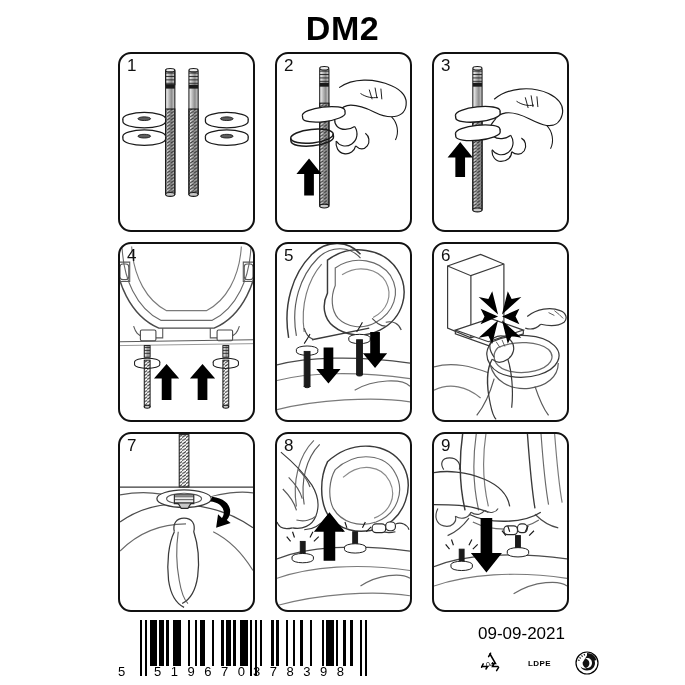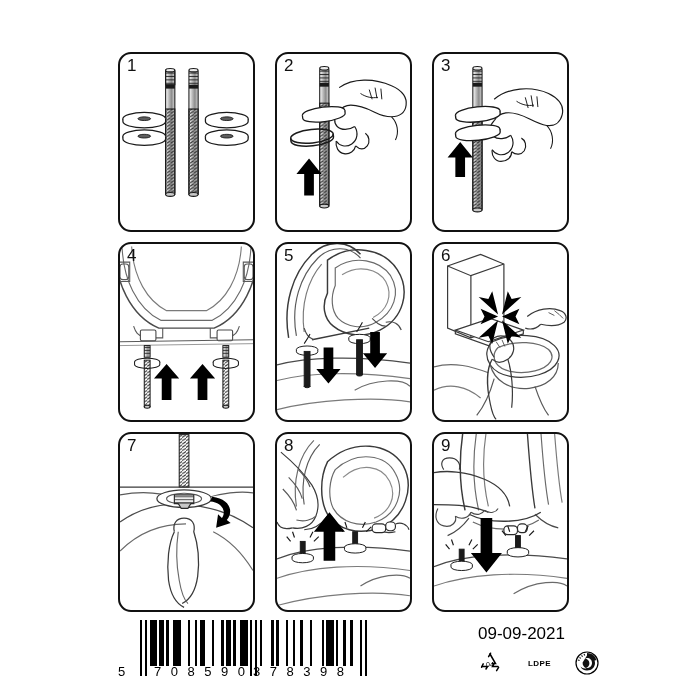--- a/index.html
+++ b/index.html
@@ -132,20 +132,21 @@
     letter-spacing: 0.4px;
     color: #000;
     font-weight: 700;
   }
 </style>
 </head>
 <body>
 
 <div id="sheet">
 
+  <div id="doc-title">DM2</div>
 
   <div id="panel-grid">
 
     <div class="panel">
       <div class="panel-num">1</div>
       <svg viewBox="0 0 137 180">
         <defs>
           <linearGradient id="rodg" x1="0" y1="0" x2="1" y2="0">
             <stop offset="0" stop-color="#fff"></stop>
               <stop offset="0.35" stop-color="#bdbdbd"></stop>
@@ -661,21 +662,21 @@
         <i style="width: 2.4px;"></i>
         <i style="width: 2.4px; background: transparent;"></i>
         <i style="width: 2.4px; background: transparent;"></i>
         <i style="width: 2.4px; background: transparent;"></i>
         <i class="tall" style="width: 2.4px;"></i>
         <i style="width: 2.4px; background: transparent;"></i>
         <i class="tall" style="width: 2.4px;"></i>
       </div>
     <div id="barcode-digits">
       <span style="left:0px">5</span>
-      <span style="left:36px;letter-spacing:9.5px">708590</span>
+      <span style="left:36px;letter-spacing:9.5px">519670</span>
       <span style="left:135px;letter-spacing:9.5px">378398</span>
     </div>
   </div>
 
   <div id="footer-right">
     <div id="print-date">09-09-2021</div>
     <div id="eco-row">
       <svg width="26" height="24" viewBox="0 0 26 24">
         <g fill="none" stroke="#000" stroke-width="1.5" stroke-linecap="round">
           <path d="M12 3 L17.5 12.5 L14.5 12.5"></path>

